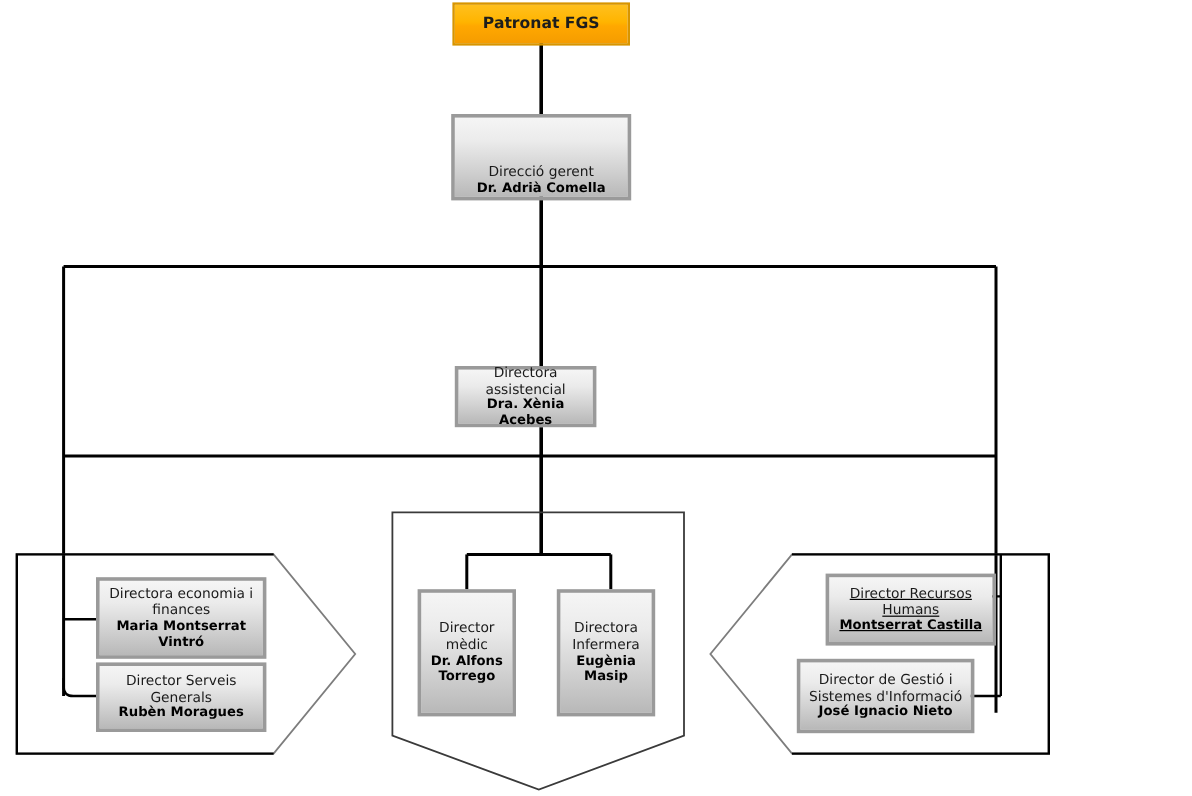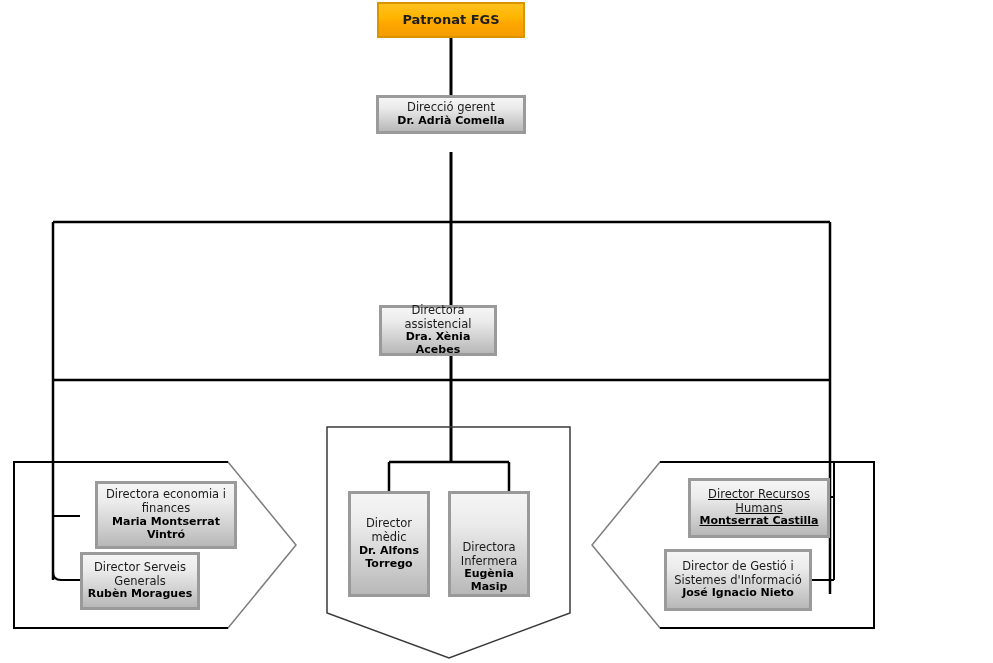--- a/index.html
+++ b/index.html
@@ -97,61 +97,61 @@
     <line x1="793" y1="580" x2="822" y2="580" stroke="#000" stroke-width="2"></line>
     <line x1="822" y1="462" x2="822" y2="580" stroke="#000" stroke-width="2"></line>
   </svg>
 
   <div class="node orange" style="left:365px;top:2px;width:148px;height:36px;">
     <span class="inner">
       <span class="person">Patronat FGS</span>
     </span>
   </div>
 
-  <div class="node grey-thick" style="left:364px;top:95px;width:150px;height:39px;">
+  <div class="node grey-thick" style="left:364px;top:95px;width:150px;height:72px;align-items:flex-end;">
     <span class="inner">
       <span class="role">Direcció gerent</span>
       <span class="person">Dr. Adrià Comella</span>
     </span>
   </div>
 
   <div class="node grey-thick" style="left:367px;top:305px;width:118px;height:51px;">
     <span class="inner">
       <span class="role">Directora assistencial</span>
       <span class="person">Dra. Xènia Acebes</span>
     </span>
   </div>
 
-  <div class="node grey-thick" style="left:83px;top:481px;width:142px;height:68px;">
+  <div class="node grey-thick" style="left:68px;top:481px;width:142px;height:68px;">
     <span class="inner">
       <span class="role">Directora economia i
 finances</span>
       <span class="person">Maria Montserrat
 Vintró</span>
     </span>
   </div>
 
-  <div class="node grey-thick" style="left:68px;top:552px;width:120px;height:58px;">
+  <div class="node grey-thick" style="left:68px;top:552px;width:142px;height:58px;">
     <span class="inner">
       <span class="role">Director Serveis
 Generals</span>
       <span class="person">Rubèn Moragues</span>
     </span>
   </div>
 
   <div class="node grey-thick" style="left:336px;top:491px;width:82px;height:106px;">
     <span class="inner">
       <span class="role">Director
 mèdic</span>
       <span class="person">Dr. Alfons
 Torrego</span>
     </span>
   </div>
 
-  <div class="node grey-thick" style="left:436px;top:491px;width:82px;height:106px;align-items:flex-end;">
+  <div class="node grey-thick" style="left:452px;top:491px;width:82px;height:106px;">
     <span class="inner">
       <span class="role">Directora
 Infermera</span>
       <span class="person">Eugènia
 Masip</span>
     </span>
   </div>
 
   <div class="node grey-thick" style="left:676px;top:478px;width:142px;height:60px;text-decoration:underline;">
     <span class="inner">

